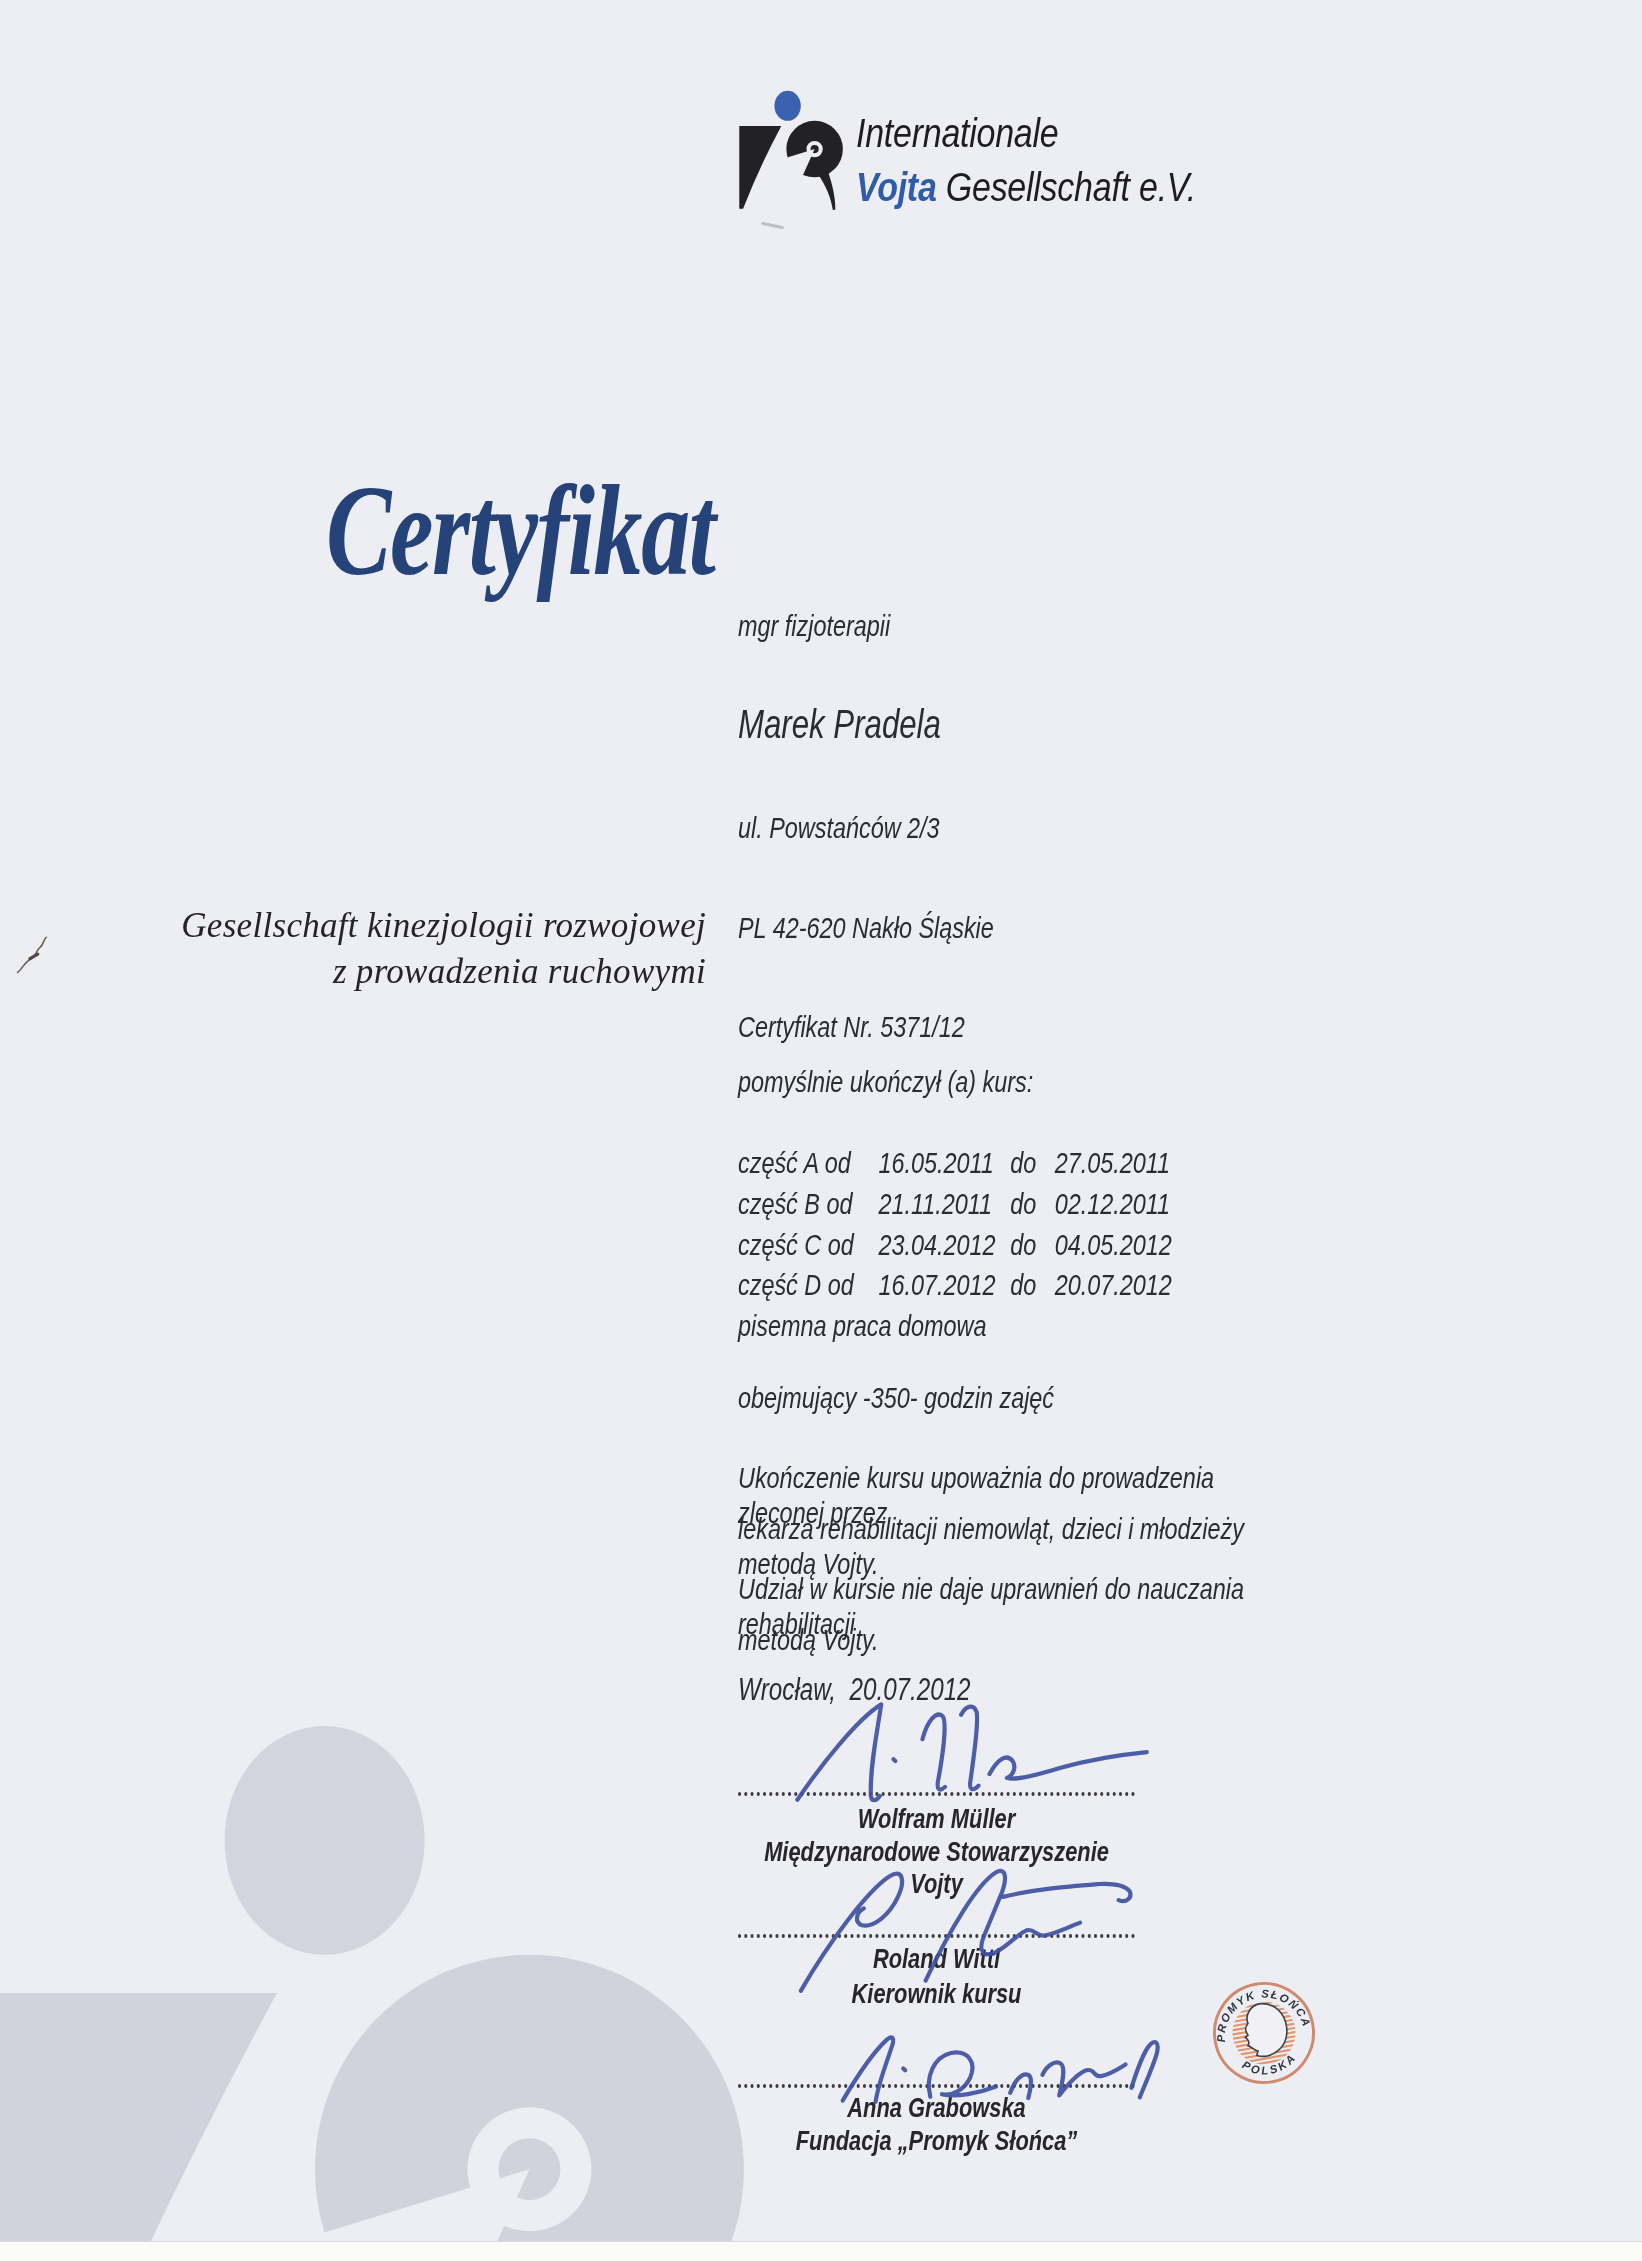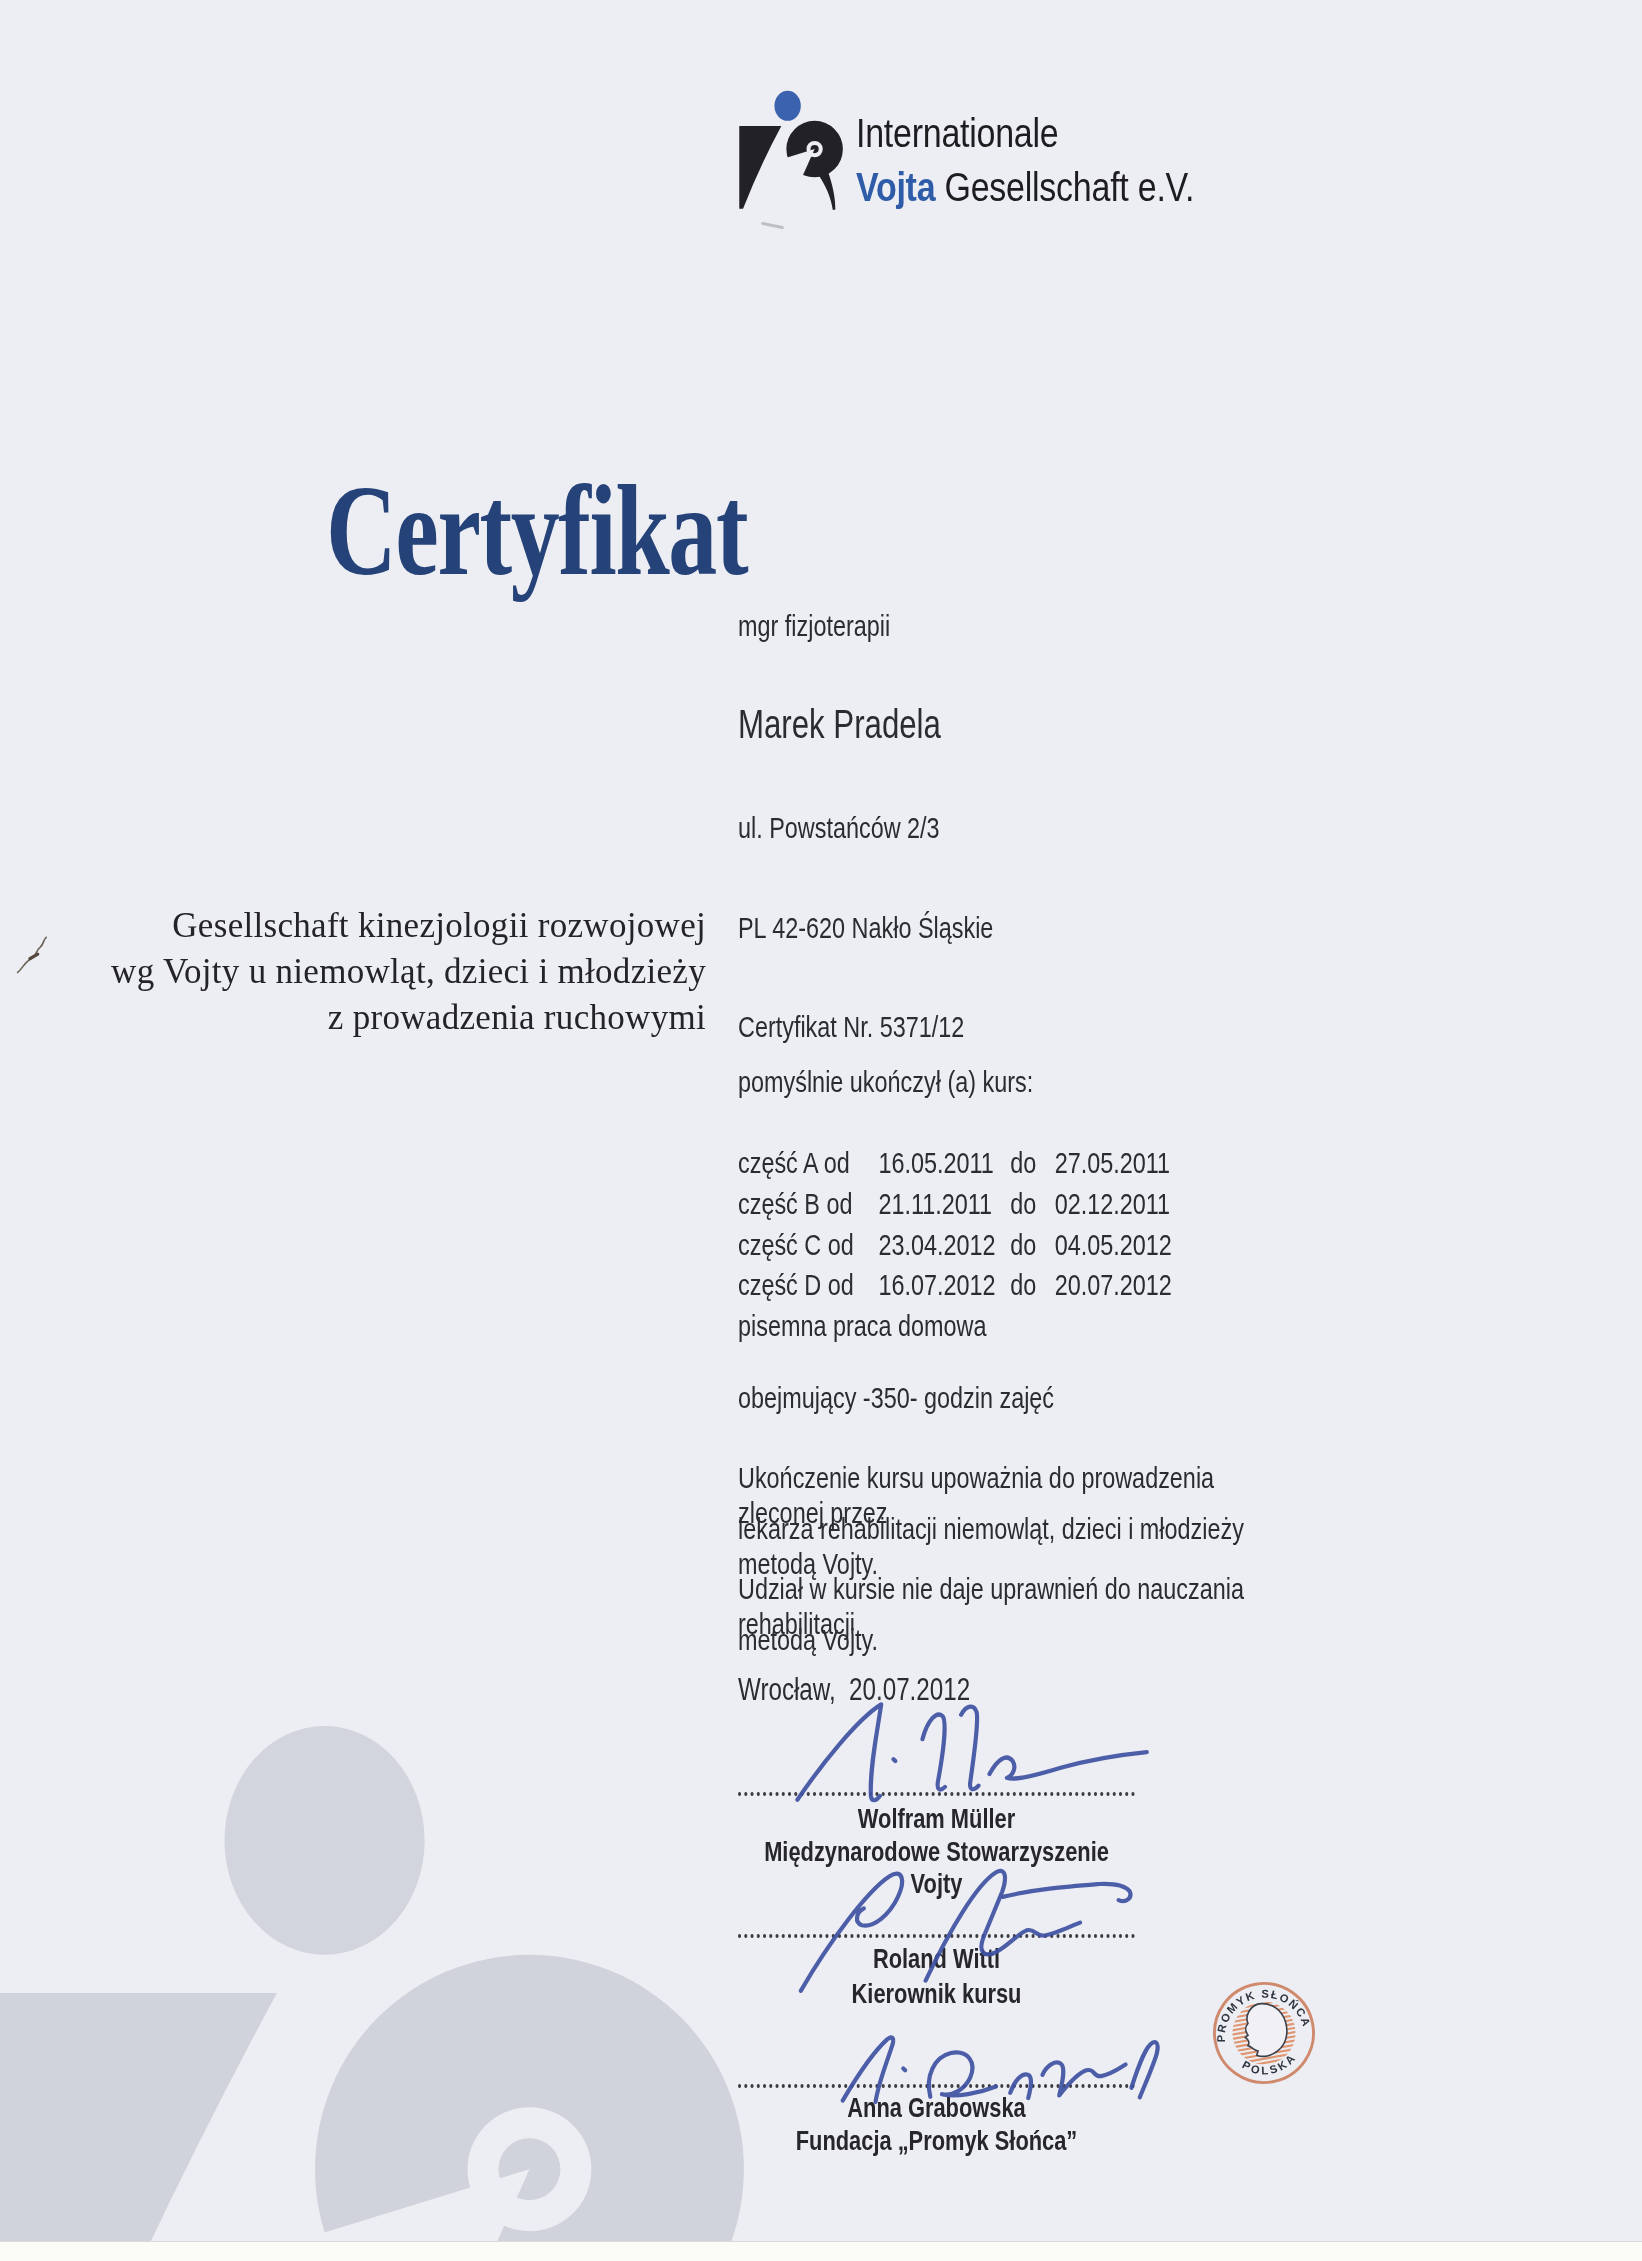--- a/index.html
+++ b/index.html
@@ -1,17 +1,17 @@
 <!DOCTYPE html>
 <html style="font-size:10.3px"><head>
 <meta charset="utf-8">
 <style>
   html,body{margin:0;padding:0;background:#e7e8ee;}
   .page{position:relative;width:1643px;height:2261px;background:#edeef3;overflow:hidden;
-        font-family:"Liberation Sans",sans-serif;color:#2b2c31;}
+        font-family:"Liberation Sans",sans-serif;color:#2b2c31;font-style:italic;}
   
   .watermark{position:absolute;left:-90px;top:1707px;width:858px;height:953px;z-index:0;}
   
   .logo-mark{position:absolute;left:733px;top:88px;width:113px;height:126px;z-index:2;}
   .logo-text{position:absolute;left:856px;top:113px;z-index:2;transform:scaleX(.85);transform-origin:left top;
              color:#1d1d20;letter-spacing:-0.3px;}
   .logo-line1{font-size:40px;line-height:40px;}
   .logo-line2{font-size:40px;line-height:40px;margin-top:14px;}
   .vojta{color:#2f5ca9;font-weight:bold;}
   
@@ -71,21 +71,20 @@
     <div class="logo-line1">Internationale</div>
     <div class="logo-line2">
       <span class="vojta">Vojta</span><span> Gesellschaft e.V.</span>
     </div>
   </div>
 
   <div class="cert-title">Certyfikat</div>
 
   <div class="course-title">
     <div>Gesellschaft kinezjologii rozwojowej</div>
-    <div>wg Vojty u niemowląt, dzieci i młodzieży</div>
     <div>z prowadzenia ruchowymi</div>
   </div>
 
   <div class="rightcol">
     <div class="rc" style="top:608px;">mgr fizjoterapii</div>
     <div class="rc name" style="top:707px;">Marek Pradela</div>
     <div class="rc" style="top:810px;">ul. Powstańców 2/3</div>
     <div class="rc" style="top:910px;">PL 42-620 Nakło Śląskie</div>
     <div class="rc" style="top:1009px;">Certyfikat Nr. 5371/12</div>
 

